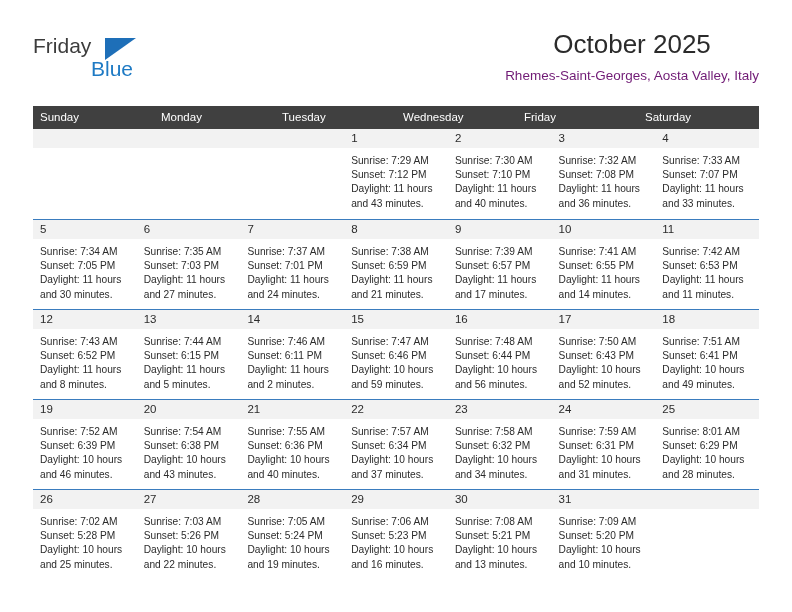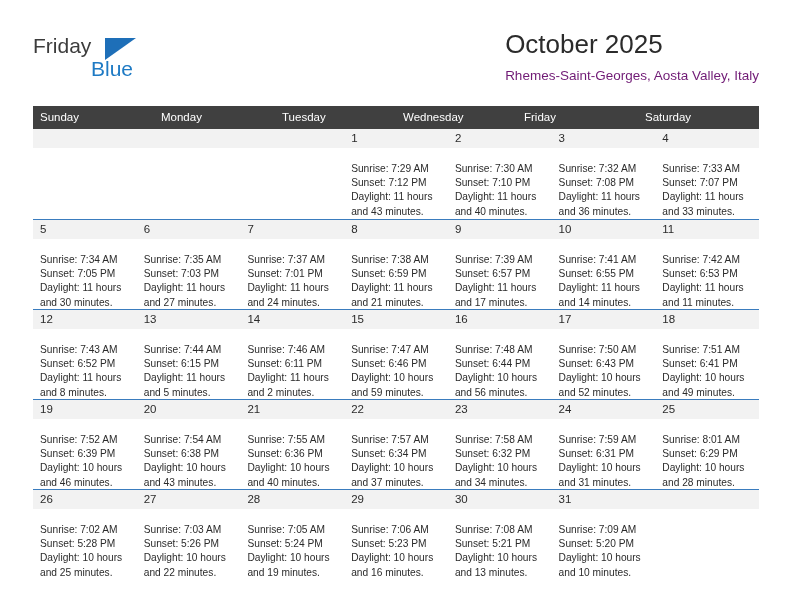--- a/index.html
+++ b/index.html
@@ -59,21 +59,21 @@
     left: 58px;
     top: 23px;
     font-size: 21px;
     color: #1e7ac4;
     font-family: "Liberation Sans", sans-serif;
   }
   .title-block {
     position: absolute;
     right: 0;
     top: 0;
-    text-align: left;
+    text-align: center;
   }
   .cal-title {
     font-size: 26px;
     color: #2b2b2b;
     line-height: 32px;
     white-space: nowrap;
   }
   .cal-subtitle {
     font-size: 13.5px;
     color: #701a75;
@@ -131,21 +131,21 @@
     z-index: 2;
     font-size: 11.5px;
     color: #2b2b2b;
     line-height: 19px;
     height: 19px;
     display: block;
   }
   .day-info {
     position: relative;
     z-index: 2;
-    margin-top: 14px;
+    margin-top: 6px;
     font-size: 10.2px;
     line-height: 14.2px;
     color: #2b2b2b;
   }
   .day-info div {
     white-space: nowrap;
   }
   .day-cell.empty .daynum {
     visibility: hidden;
   }

